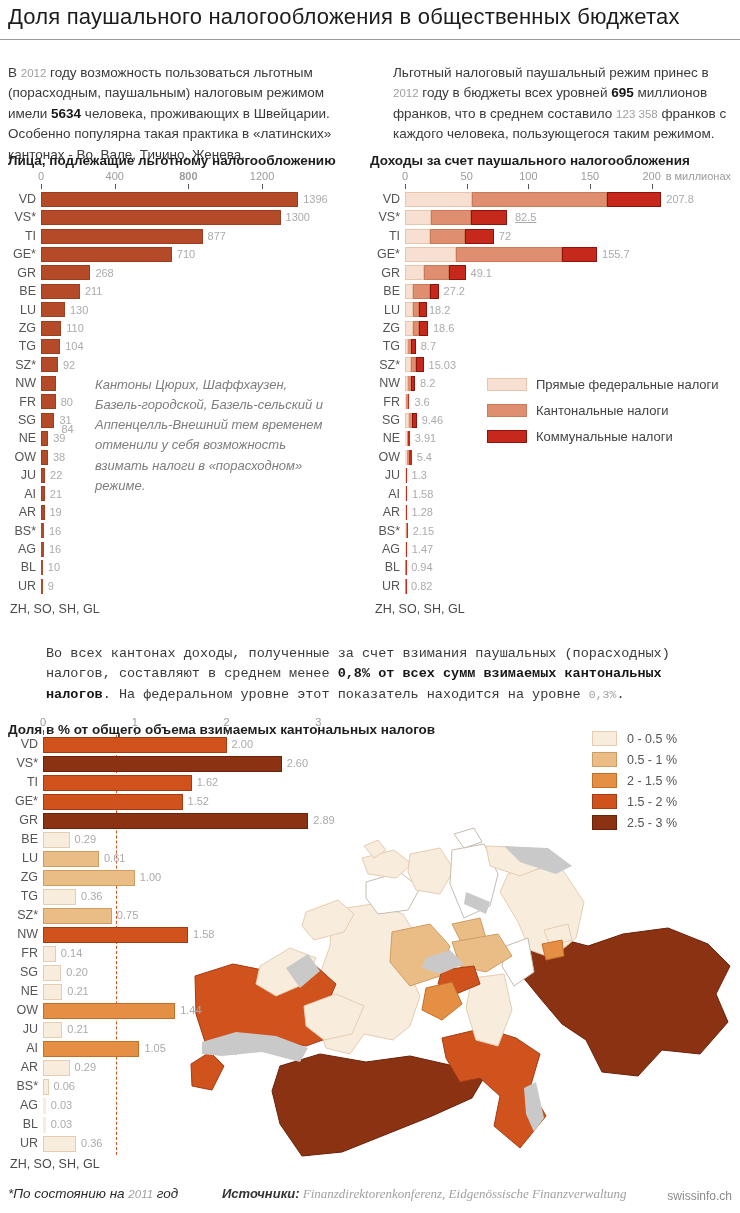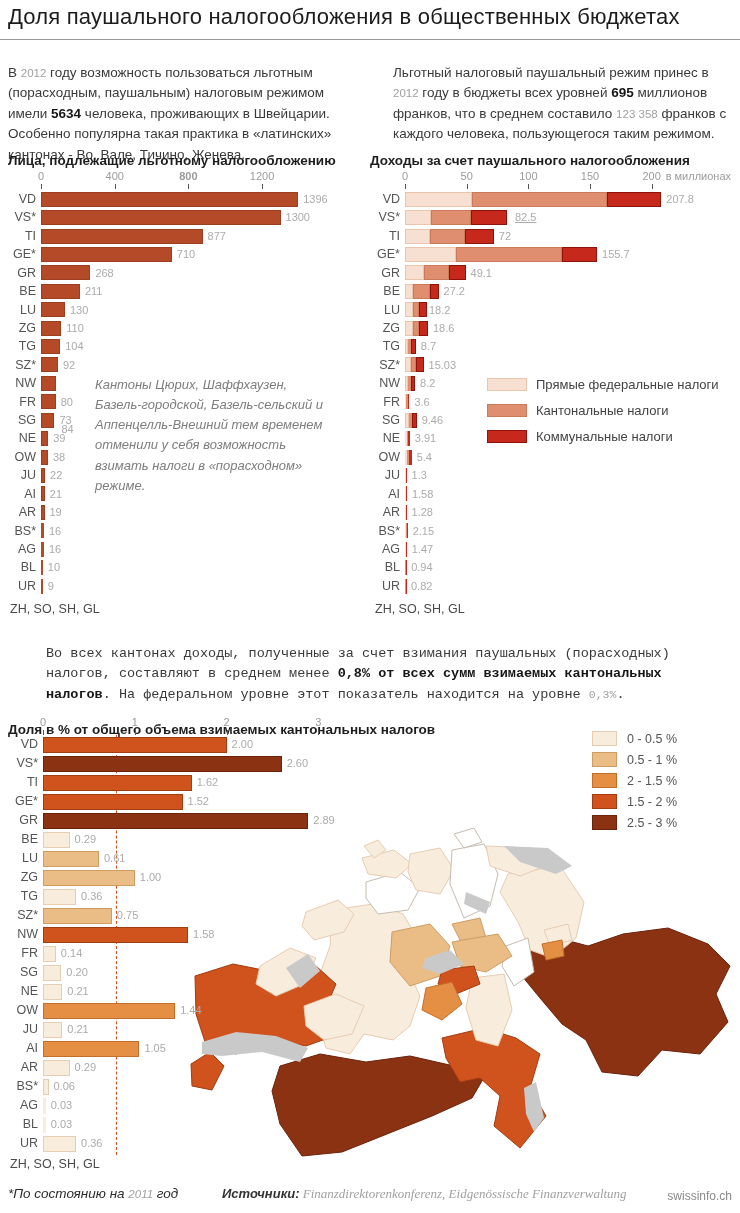--- a/index.html
+++ b/index.html
@@ -144,21 +144,21 @@
         <div class="val" style="left: 53.477px; line-height: 18.42px; margin-top: 46px;">84</div>
       </div>
       <div class="row" style="top: 202.62px; height: 18.42px;">
         <div class="cat" style="width: 28px; line-height: 18.42px;">FR</div>
         <div class="bar" style="left: 33px; top: 1.71px; width: 14.74px; height: 15px; background: rgb(180, 74, 40); box-sizing: border-box; border: 1px solid rgb(156, 63, 32);"></div>
         <div class="val" style="left: 52.74px; line-height: 18.42px;">80</div>
       </div>
       <div class="row" style="top: 221.04px; height: 18.42px;">
         <div class="cat" style="width: 28px; line-height: 18.42px;">SG</div>
         <div class="bar" style="left: 33px; top: 1.71px; width: 13.4503px; height: 15px; background: rgb(180, 74, 40); box-sizing: border-box; border: 1px solid rgb(156, 63, 32);"></div>
-        <div class="val" style="left: 51.4502px; line-height: 18.42px;">73</div>
+        <div class="val" style="left: 51.4502px; line-height: 18.42px;">31</div>
       </div>
       <div class="row" style="top: 239.46px; height: 18.42px;">
         <div class="cat" style="width: 28px; line-height: 18.42px;">NE</div>
         <div class="bar" style="left: 33px; top: 1.71px; width: 7.18575px; height: 15px; background: rgb(180, 74, 40); box-sizing: border-box; border: 1px solid rgb(156, 63, 32);"></div>
         <div class="val" style="left: 45.1857px; line-height: 18.42px;">39</div>
       </div>
       <div class="row" style="top: 257.88px; height: 18.42px;">
         <div class="cat" style="width: 28px; line-height: 18.42px;">OW</div>
         <div class="bar" style="left: 33px; top: 1.71px; width: 7.0015px; height: 15px; background: rgb(180, 74, 40); box-sizing: border-box; border: 1px solid rgb(156, 63, 32);"></div>
         <div class="val" style="left: 45.0015px; line-height: 18.42px;">38</div>

